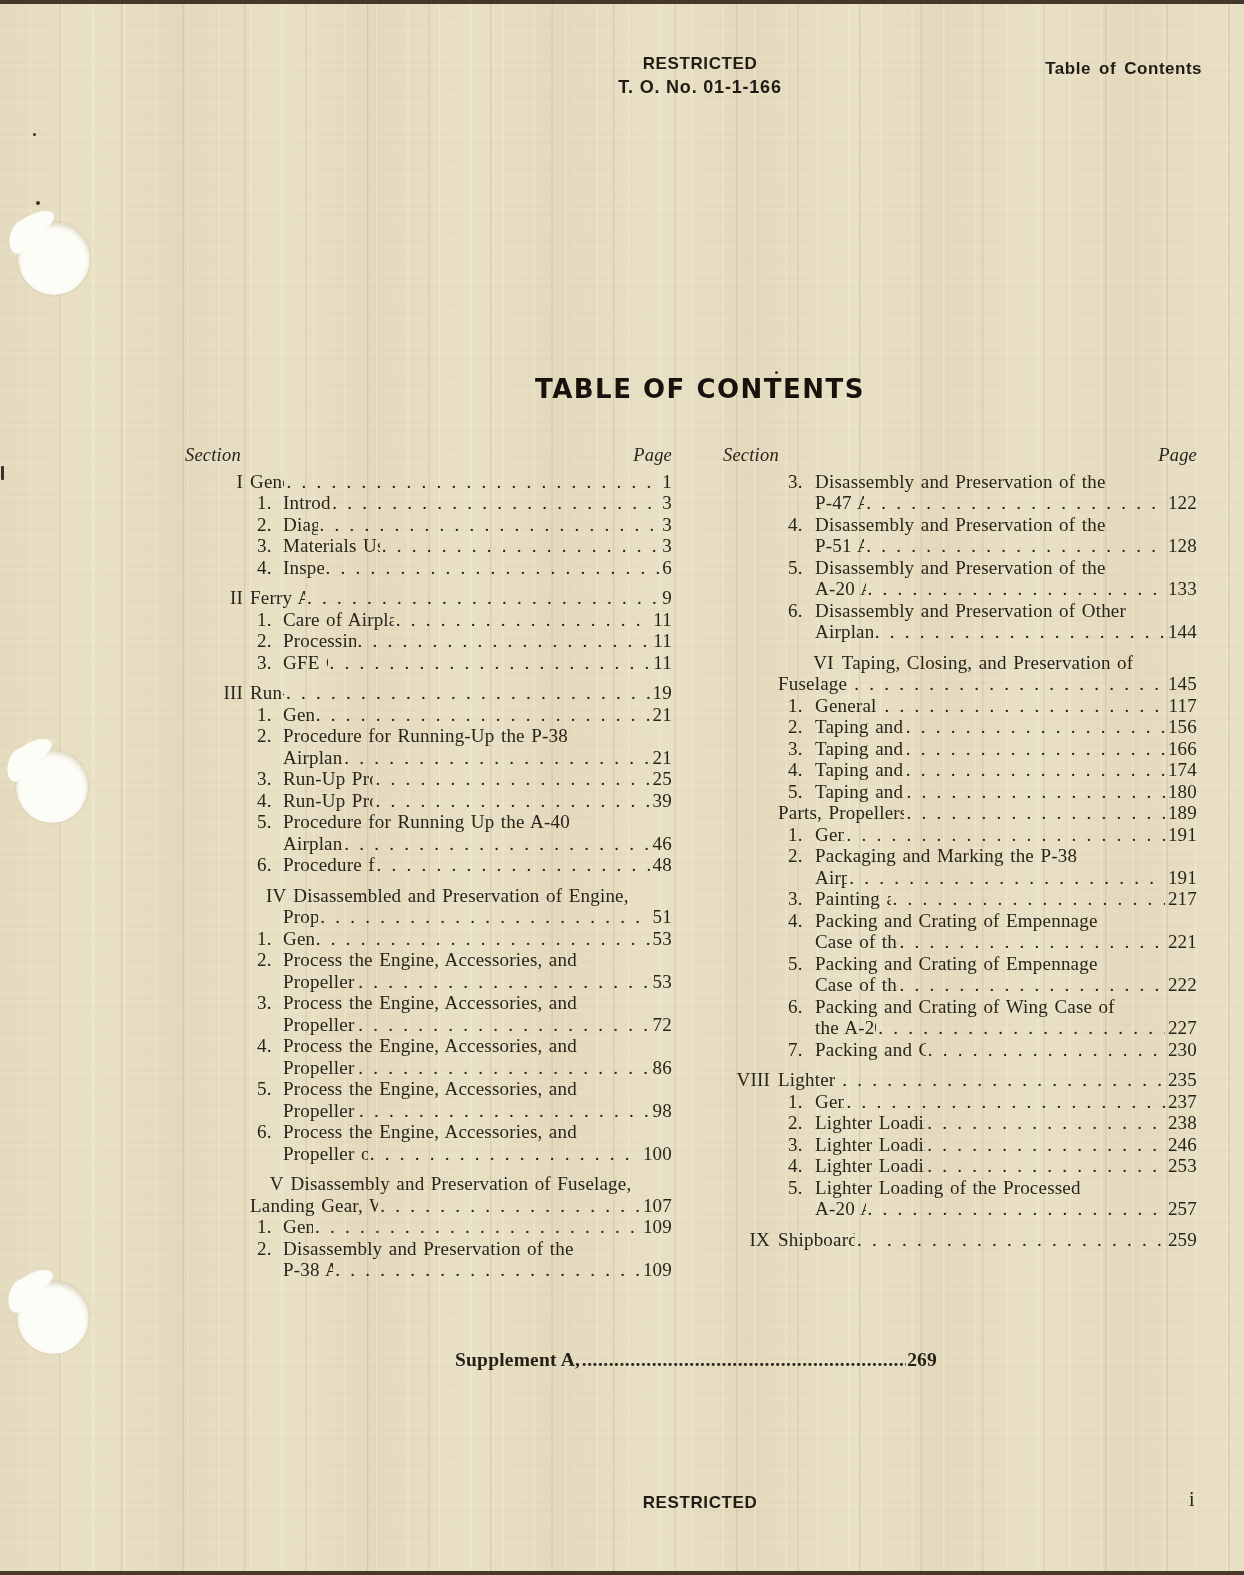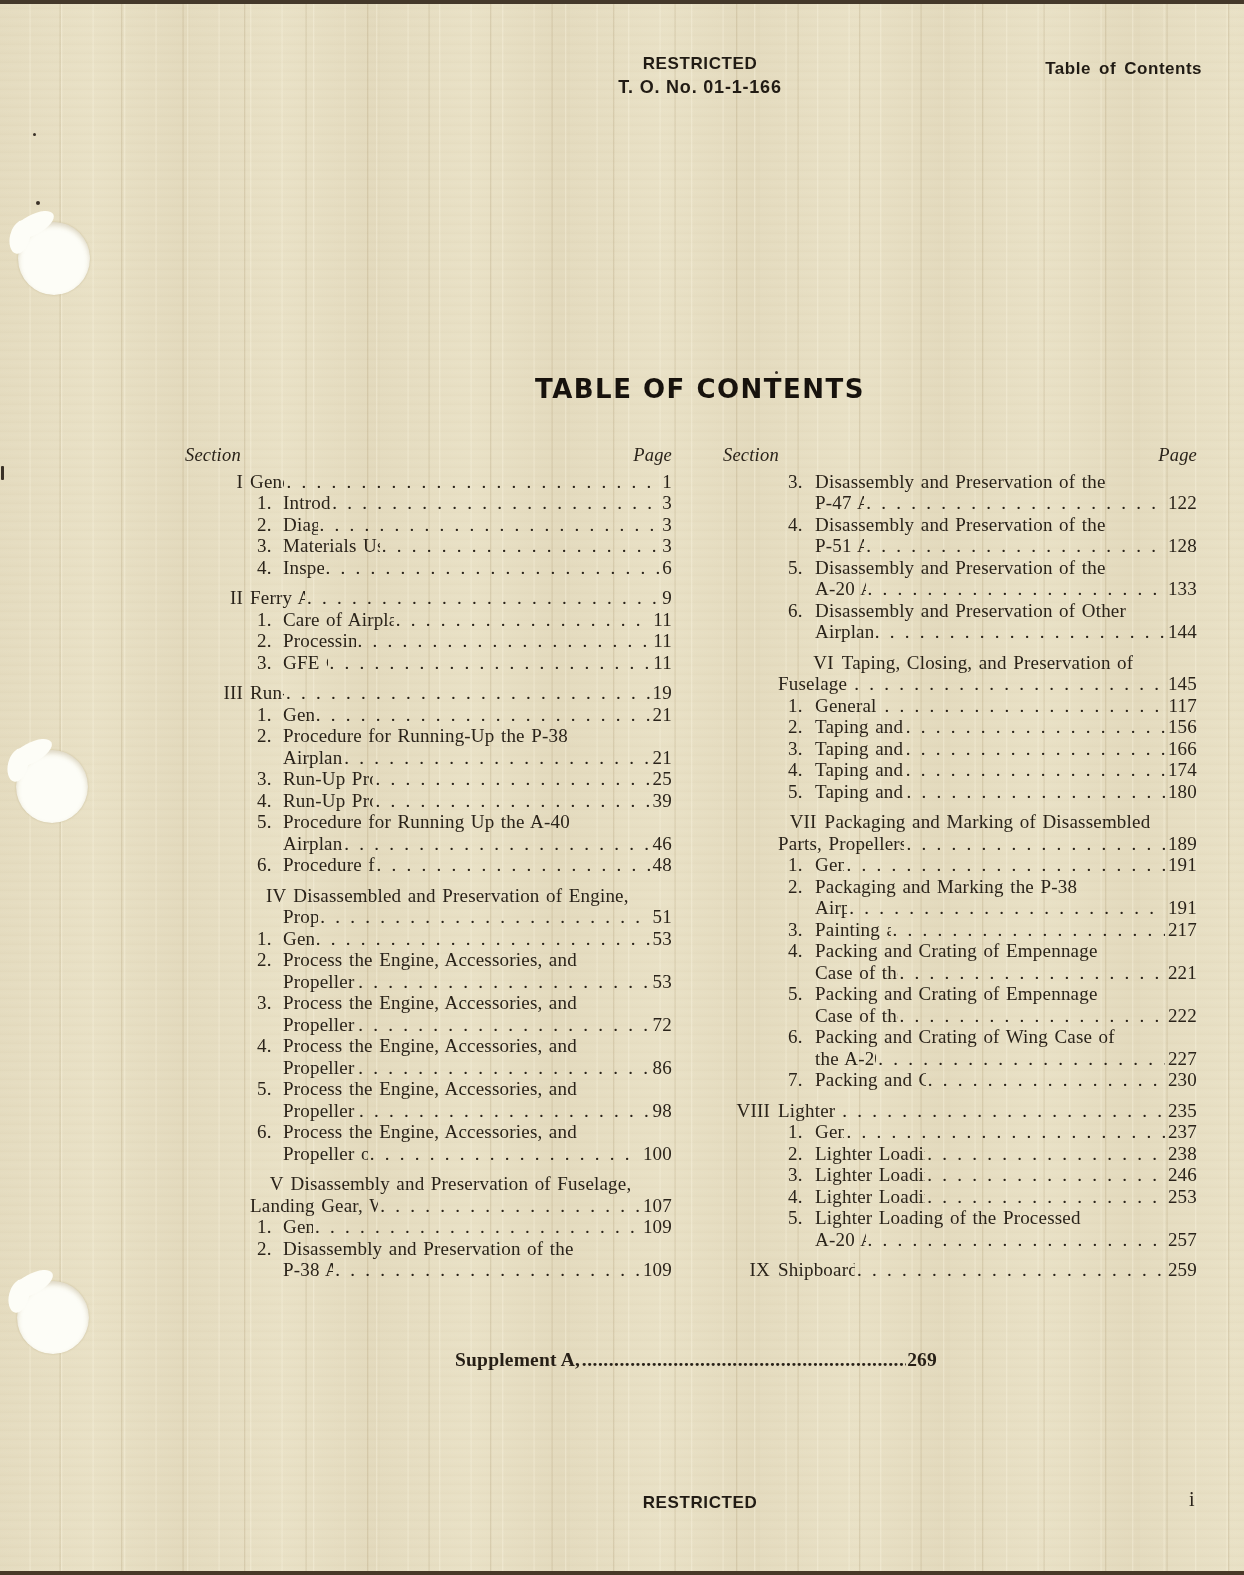--- a/index.html
+++ b/index.html
@@ -395,24 +395,20 @@
           <span class="txt">Taping and Closing the P-51</span>
           <span class="dots"></span>
           <span class="pg">174</span>
         </div>
         <div class="toc-line t-item">
           <span class="num">5.</span>
           <span class="txt">Taping and Closing the A-20</span>
           <span class="dots"></span>
           <span class="pg">180</span>
         </div>
-        <div class="toc-line t-section">
-          <span class="gutter">VII</span>
-          <span class="txt">Packaging and Marking of Disassembled</span>
-        </div>
         <div class="toc-line t-scont">
           <span class="txt">Parts, Propellers, and Dry Cargo Aircraft</span>
           <span class="dots"></span>
           <span class="pg">189</span>
         </div>
         <div class="toc-line t-item">
           <span class="num">1.</span>
           <span class="txt">General</span>
           <span class="dots"></span>
           <span class="pg">191</span>

